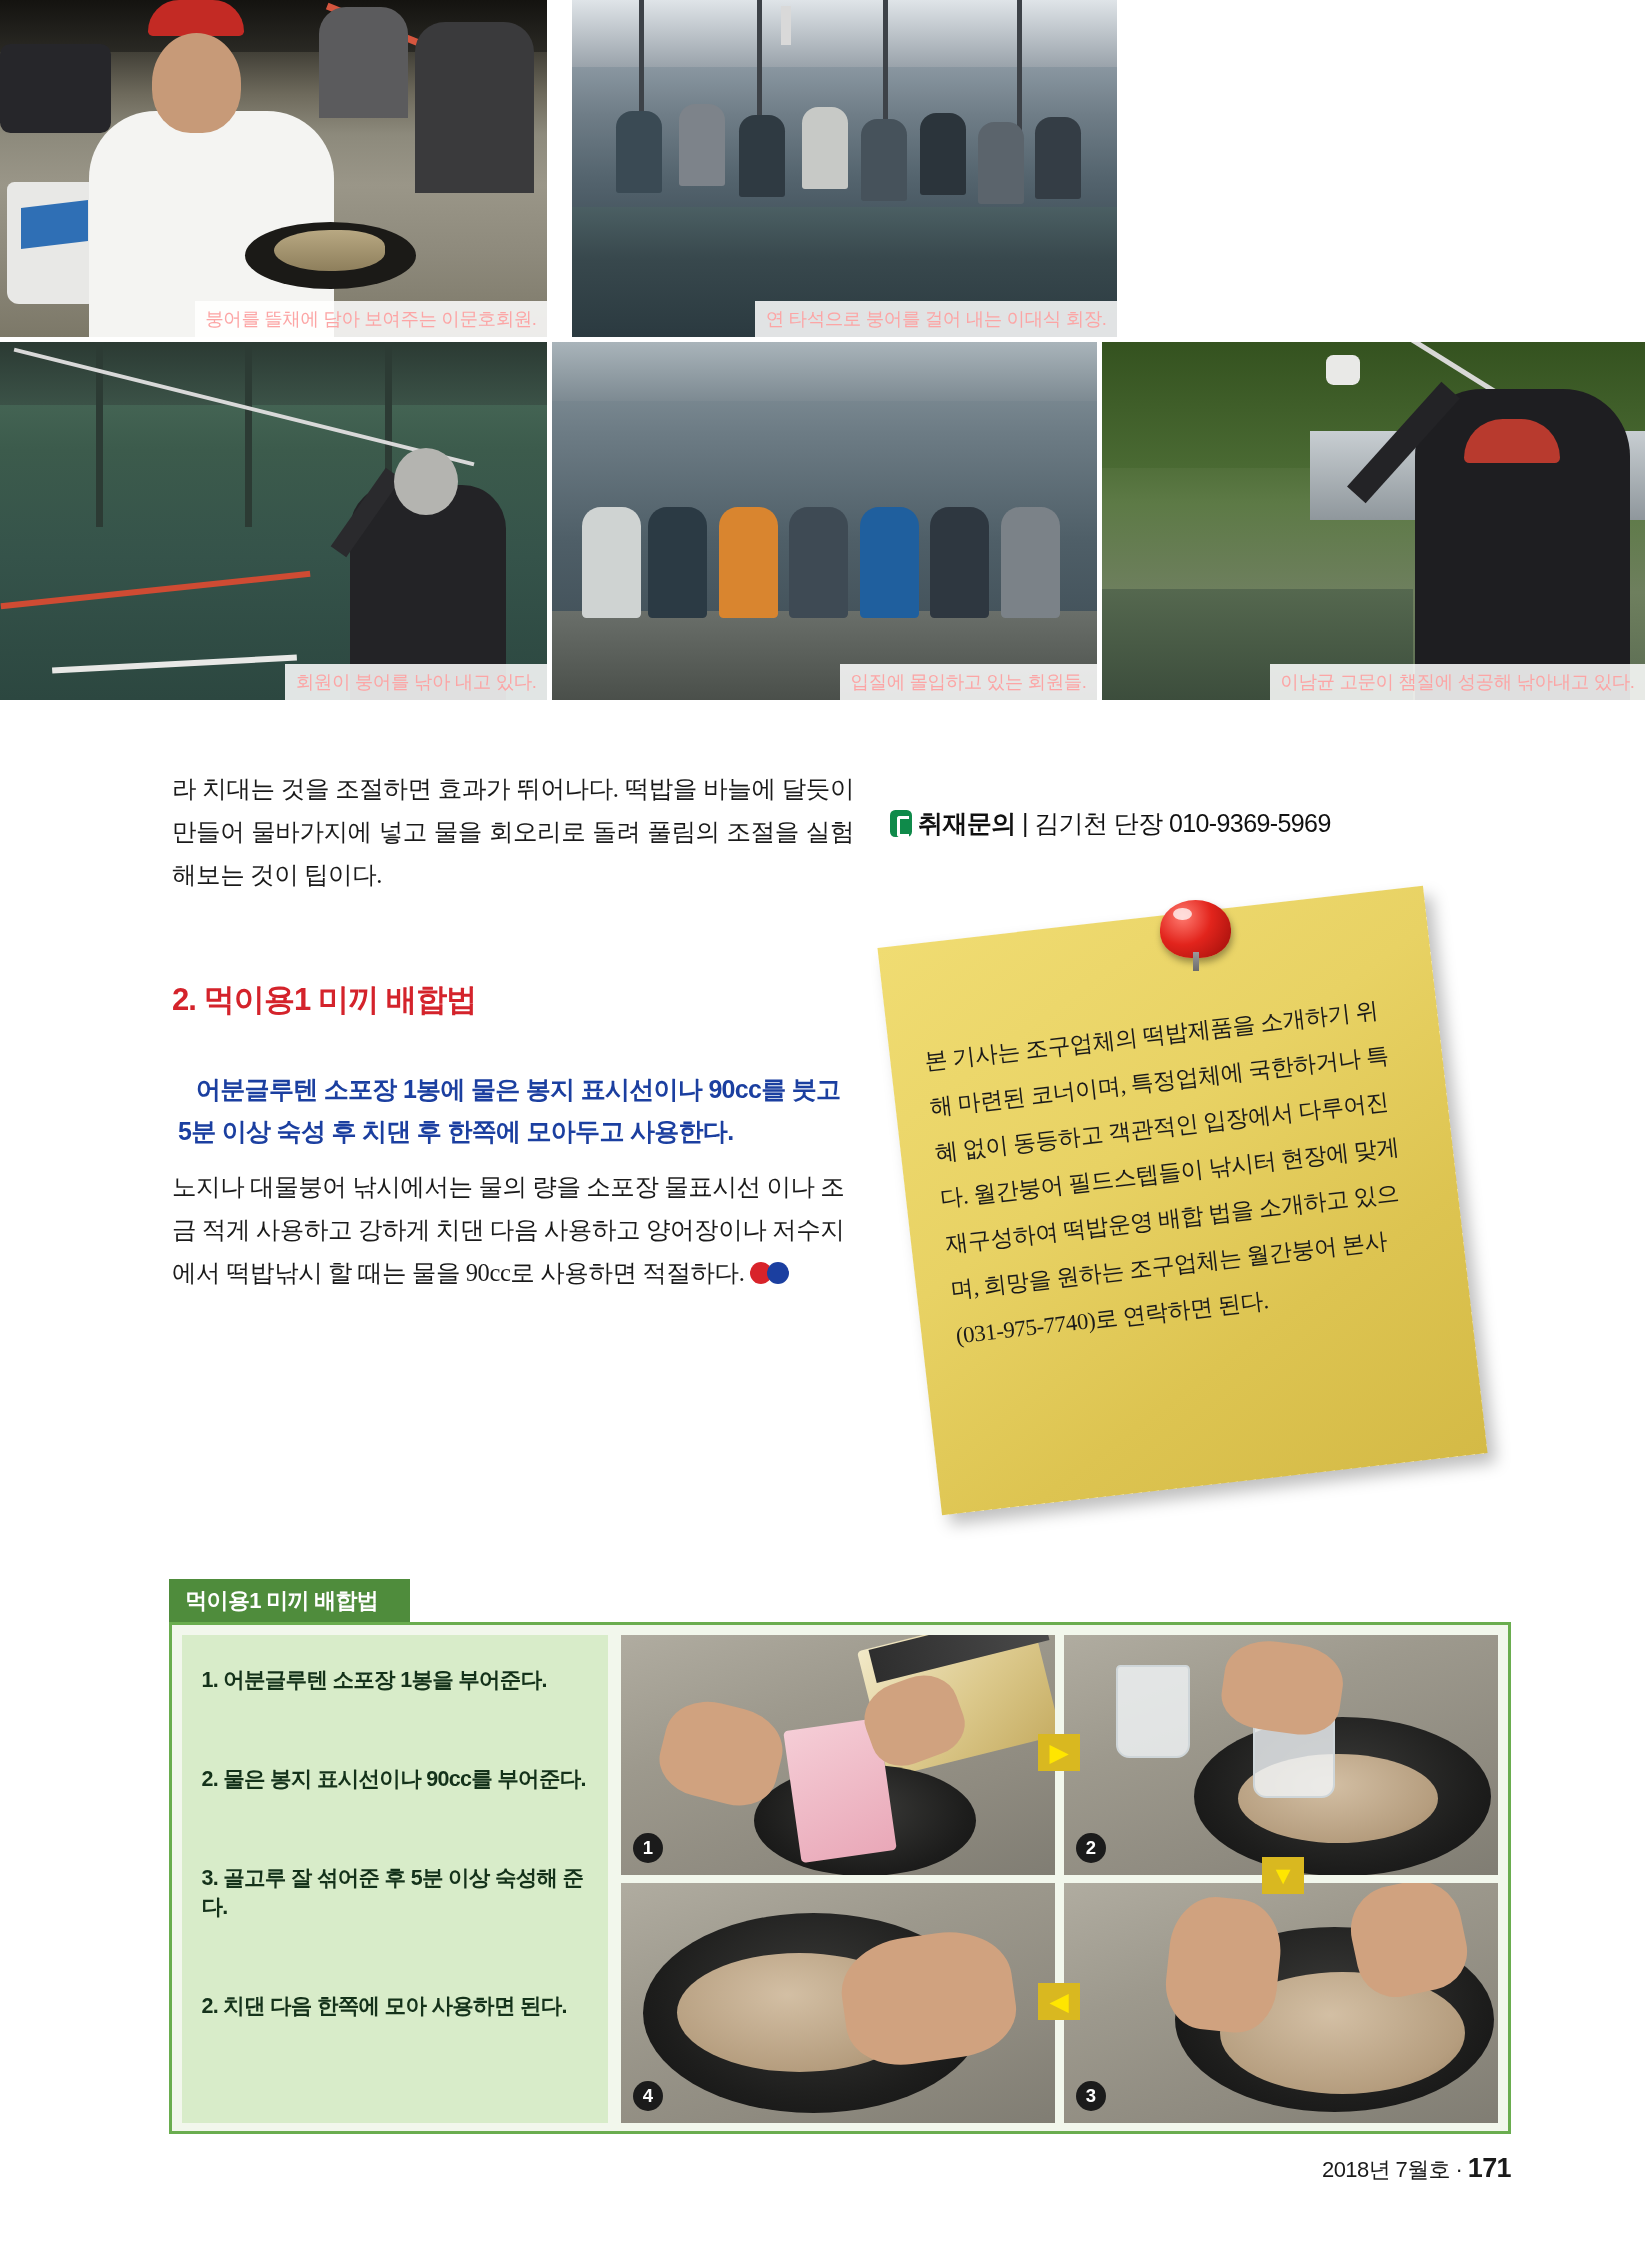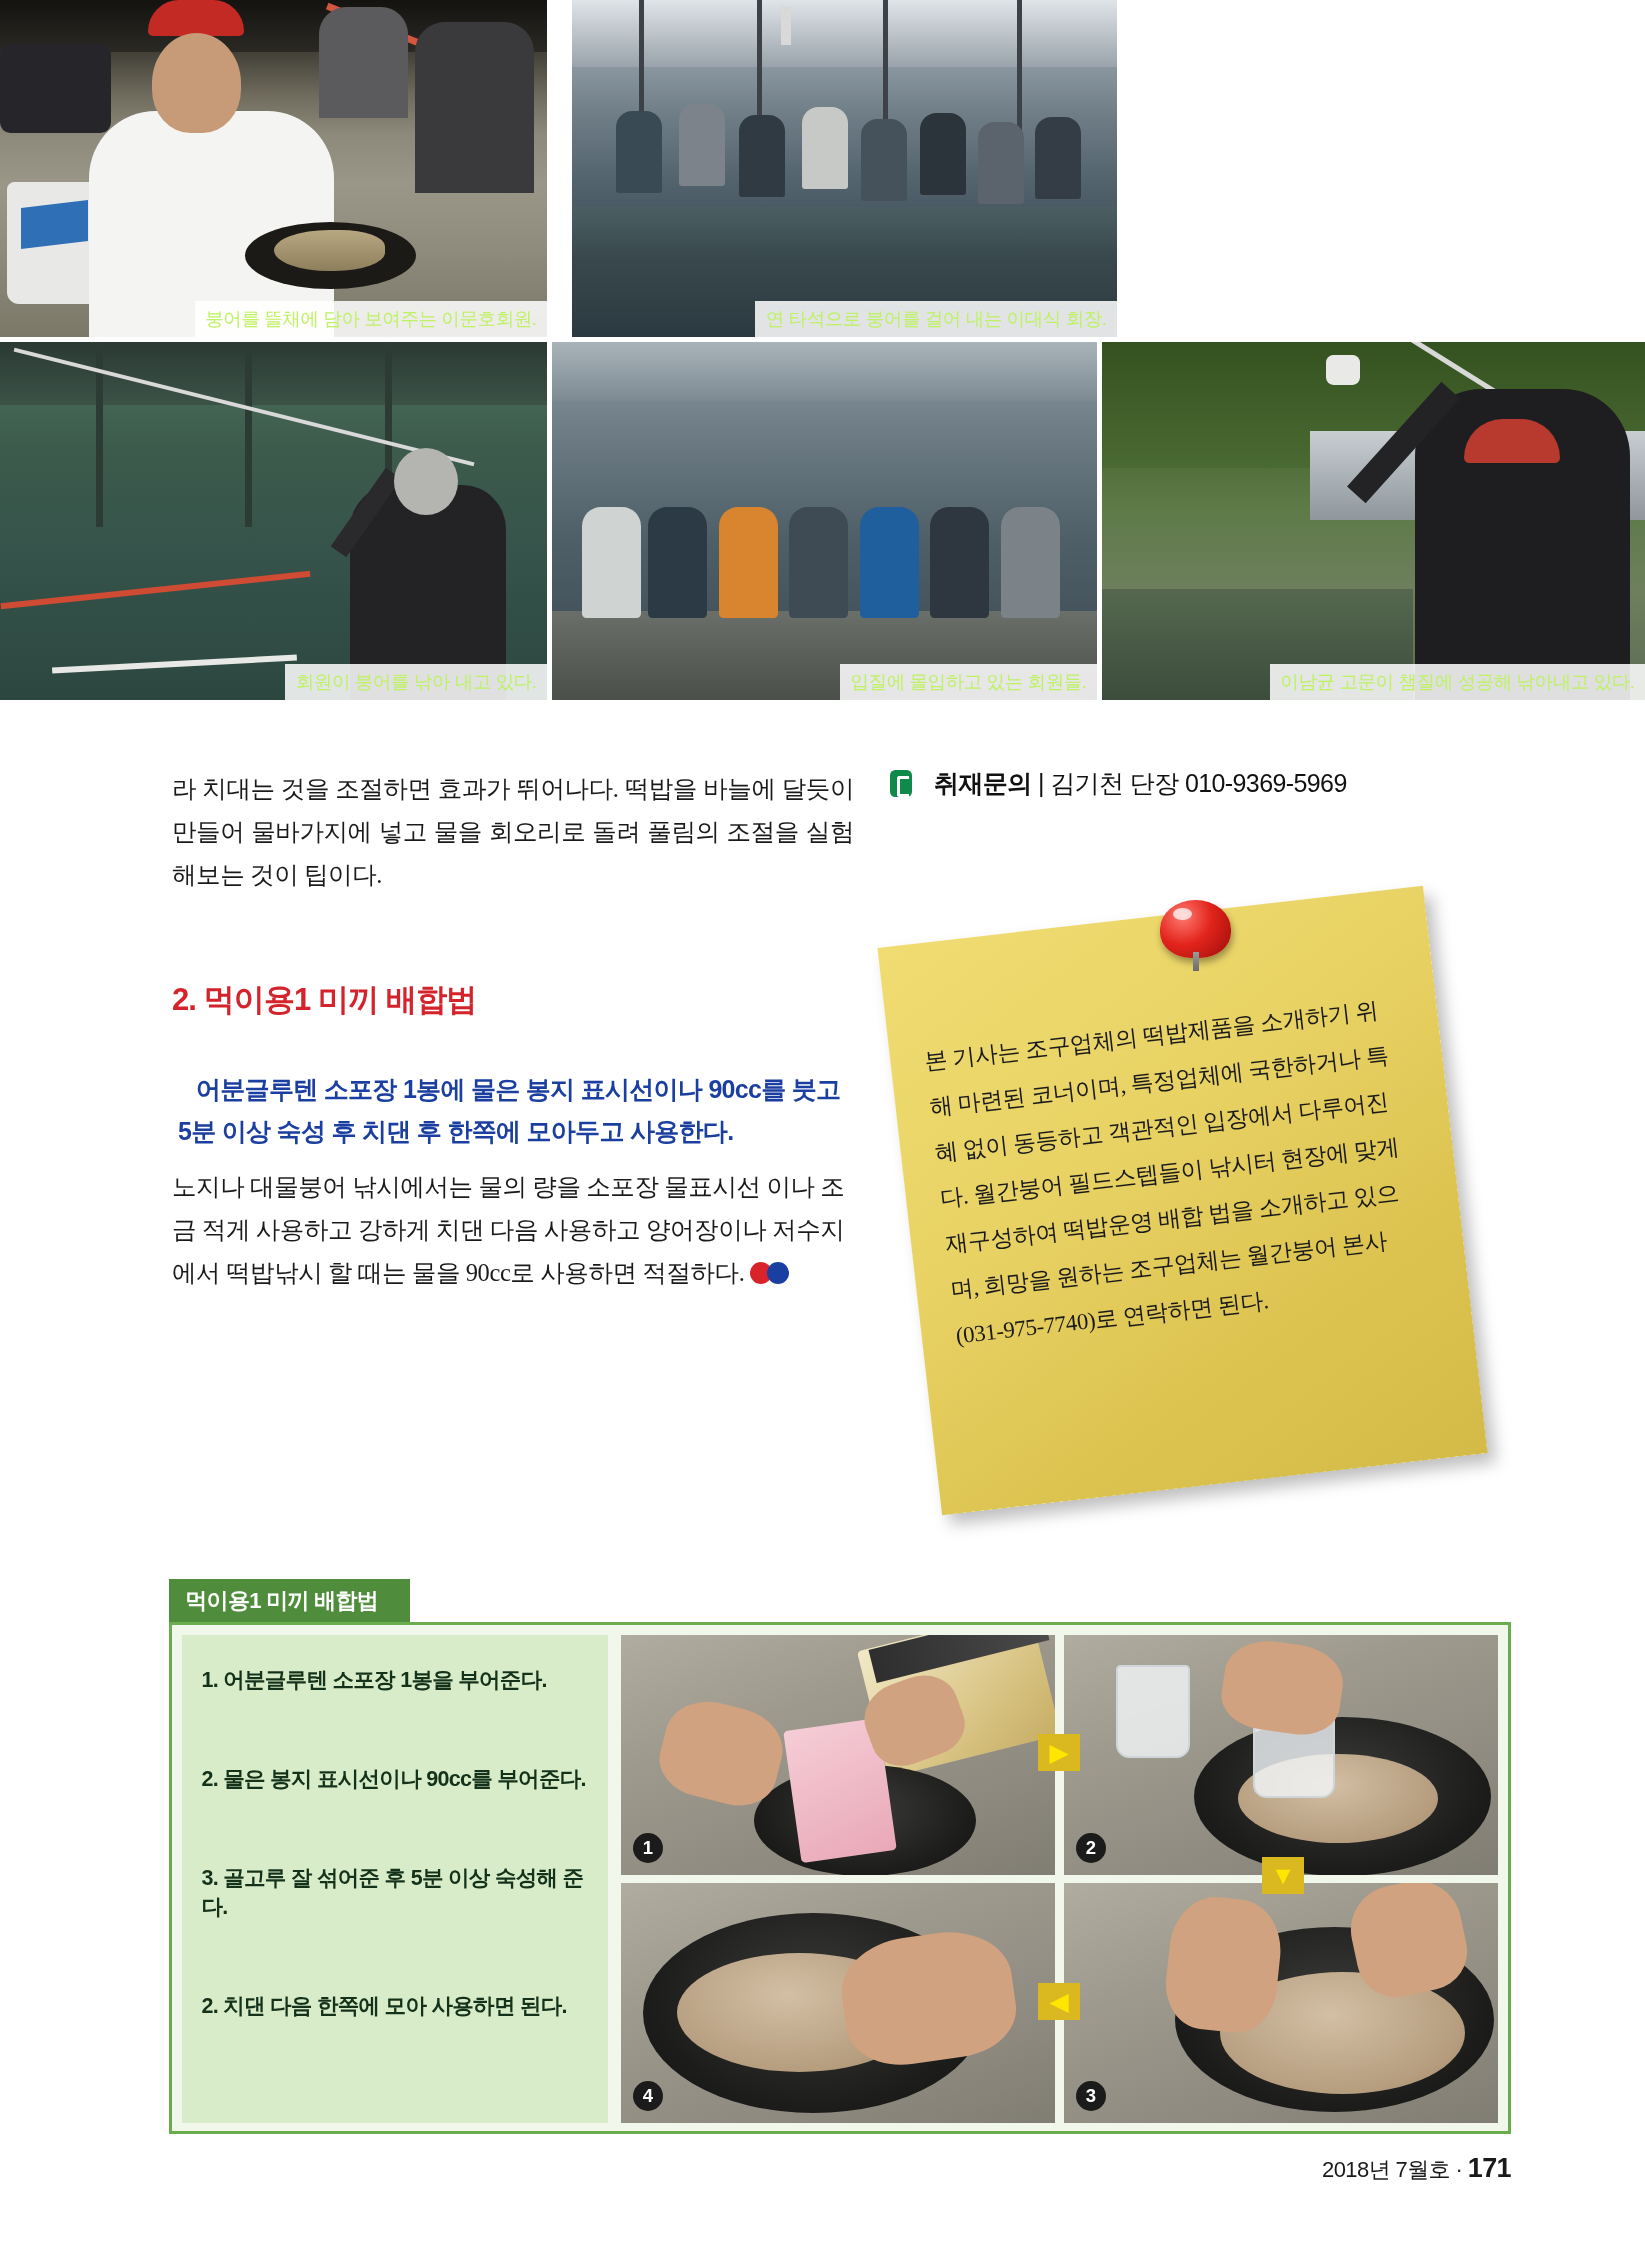--- a/index.html
+++ b/index.html
@@ -21,21 +21,21 @@
   .photo {
     position: absolute;
     overflow: hidden;
     background: #4a5a3a;
   }
   .photo-caption {
     position: absolute;
     bottom: 0;
     right: 0;
     background: rgba(255,255,255,0.86);
-    color: #bef264;
+    color: #fca5a5;
     font-size: 18.5px;
     padding: 5.2px 10.4px 6px 10.4px;
     font-family: "Liberation Sans", sans-serif;
     white-space: nowrap;
     letter-spacing: -0.4px;
   }
 
   
   .p1 { left: 0; top: 0; width: 547px; height: 337px; }
   .p1 .bg {
@@ -175,22 +175,23 @@
   .para.indent { text-indent: 24px; }
 
   
   .contacts {
     position: absolute;
     left: 890px; top: 767px; width: 615px;
   }
   .contact-row {
     display: flex;
     align-items: center;
-    gap: 22px;
+    gap: 6px;
     margin-bottom: 12px;
+    margin-top: 40px;
   }
   .phone-badge {
     width: 22px; height: 27px;
     background: #0f8a4a;
     border-radius: 5.2px;
     position: relative;
     flex: none;
   }
   .phone-badge::after {
     content: "";

